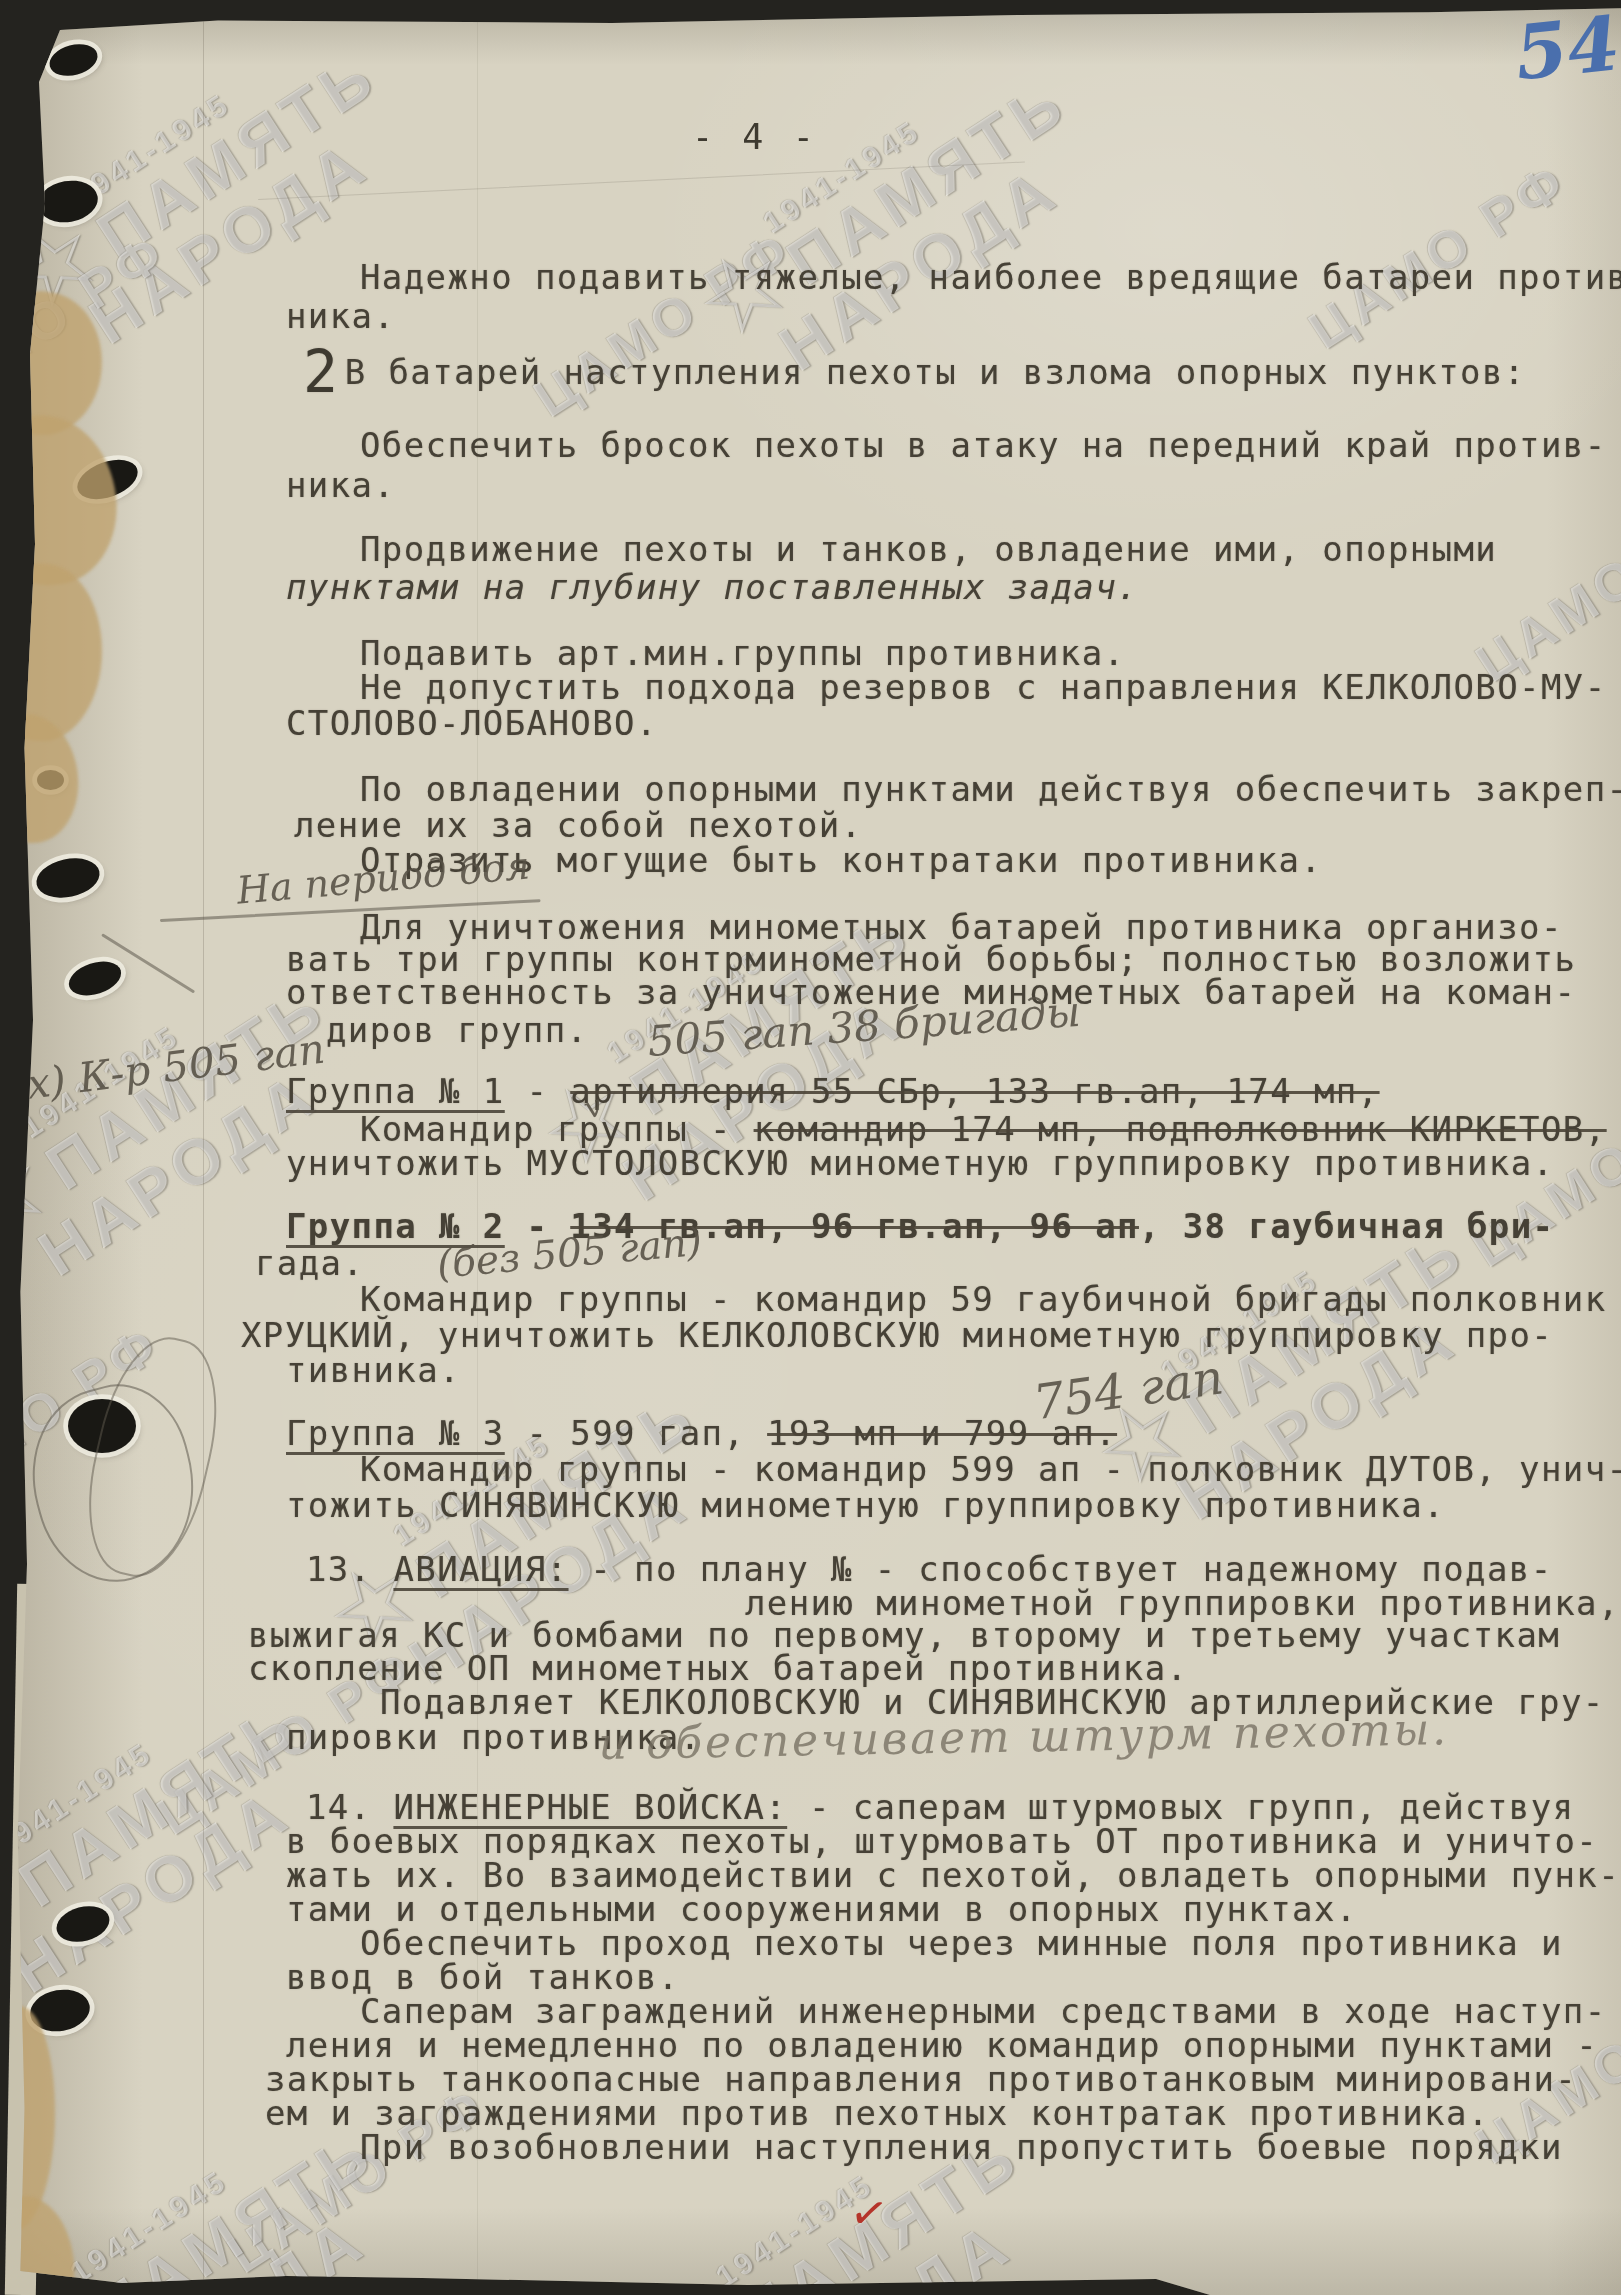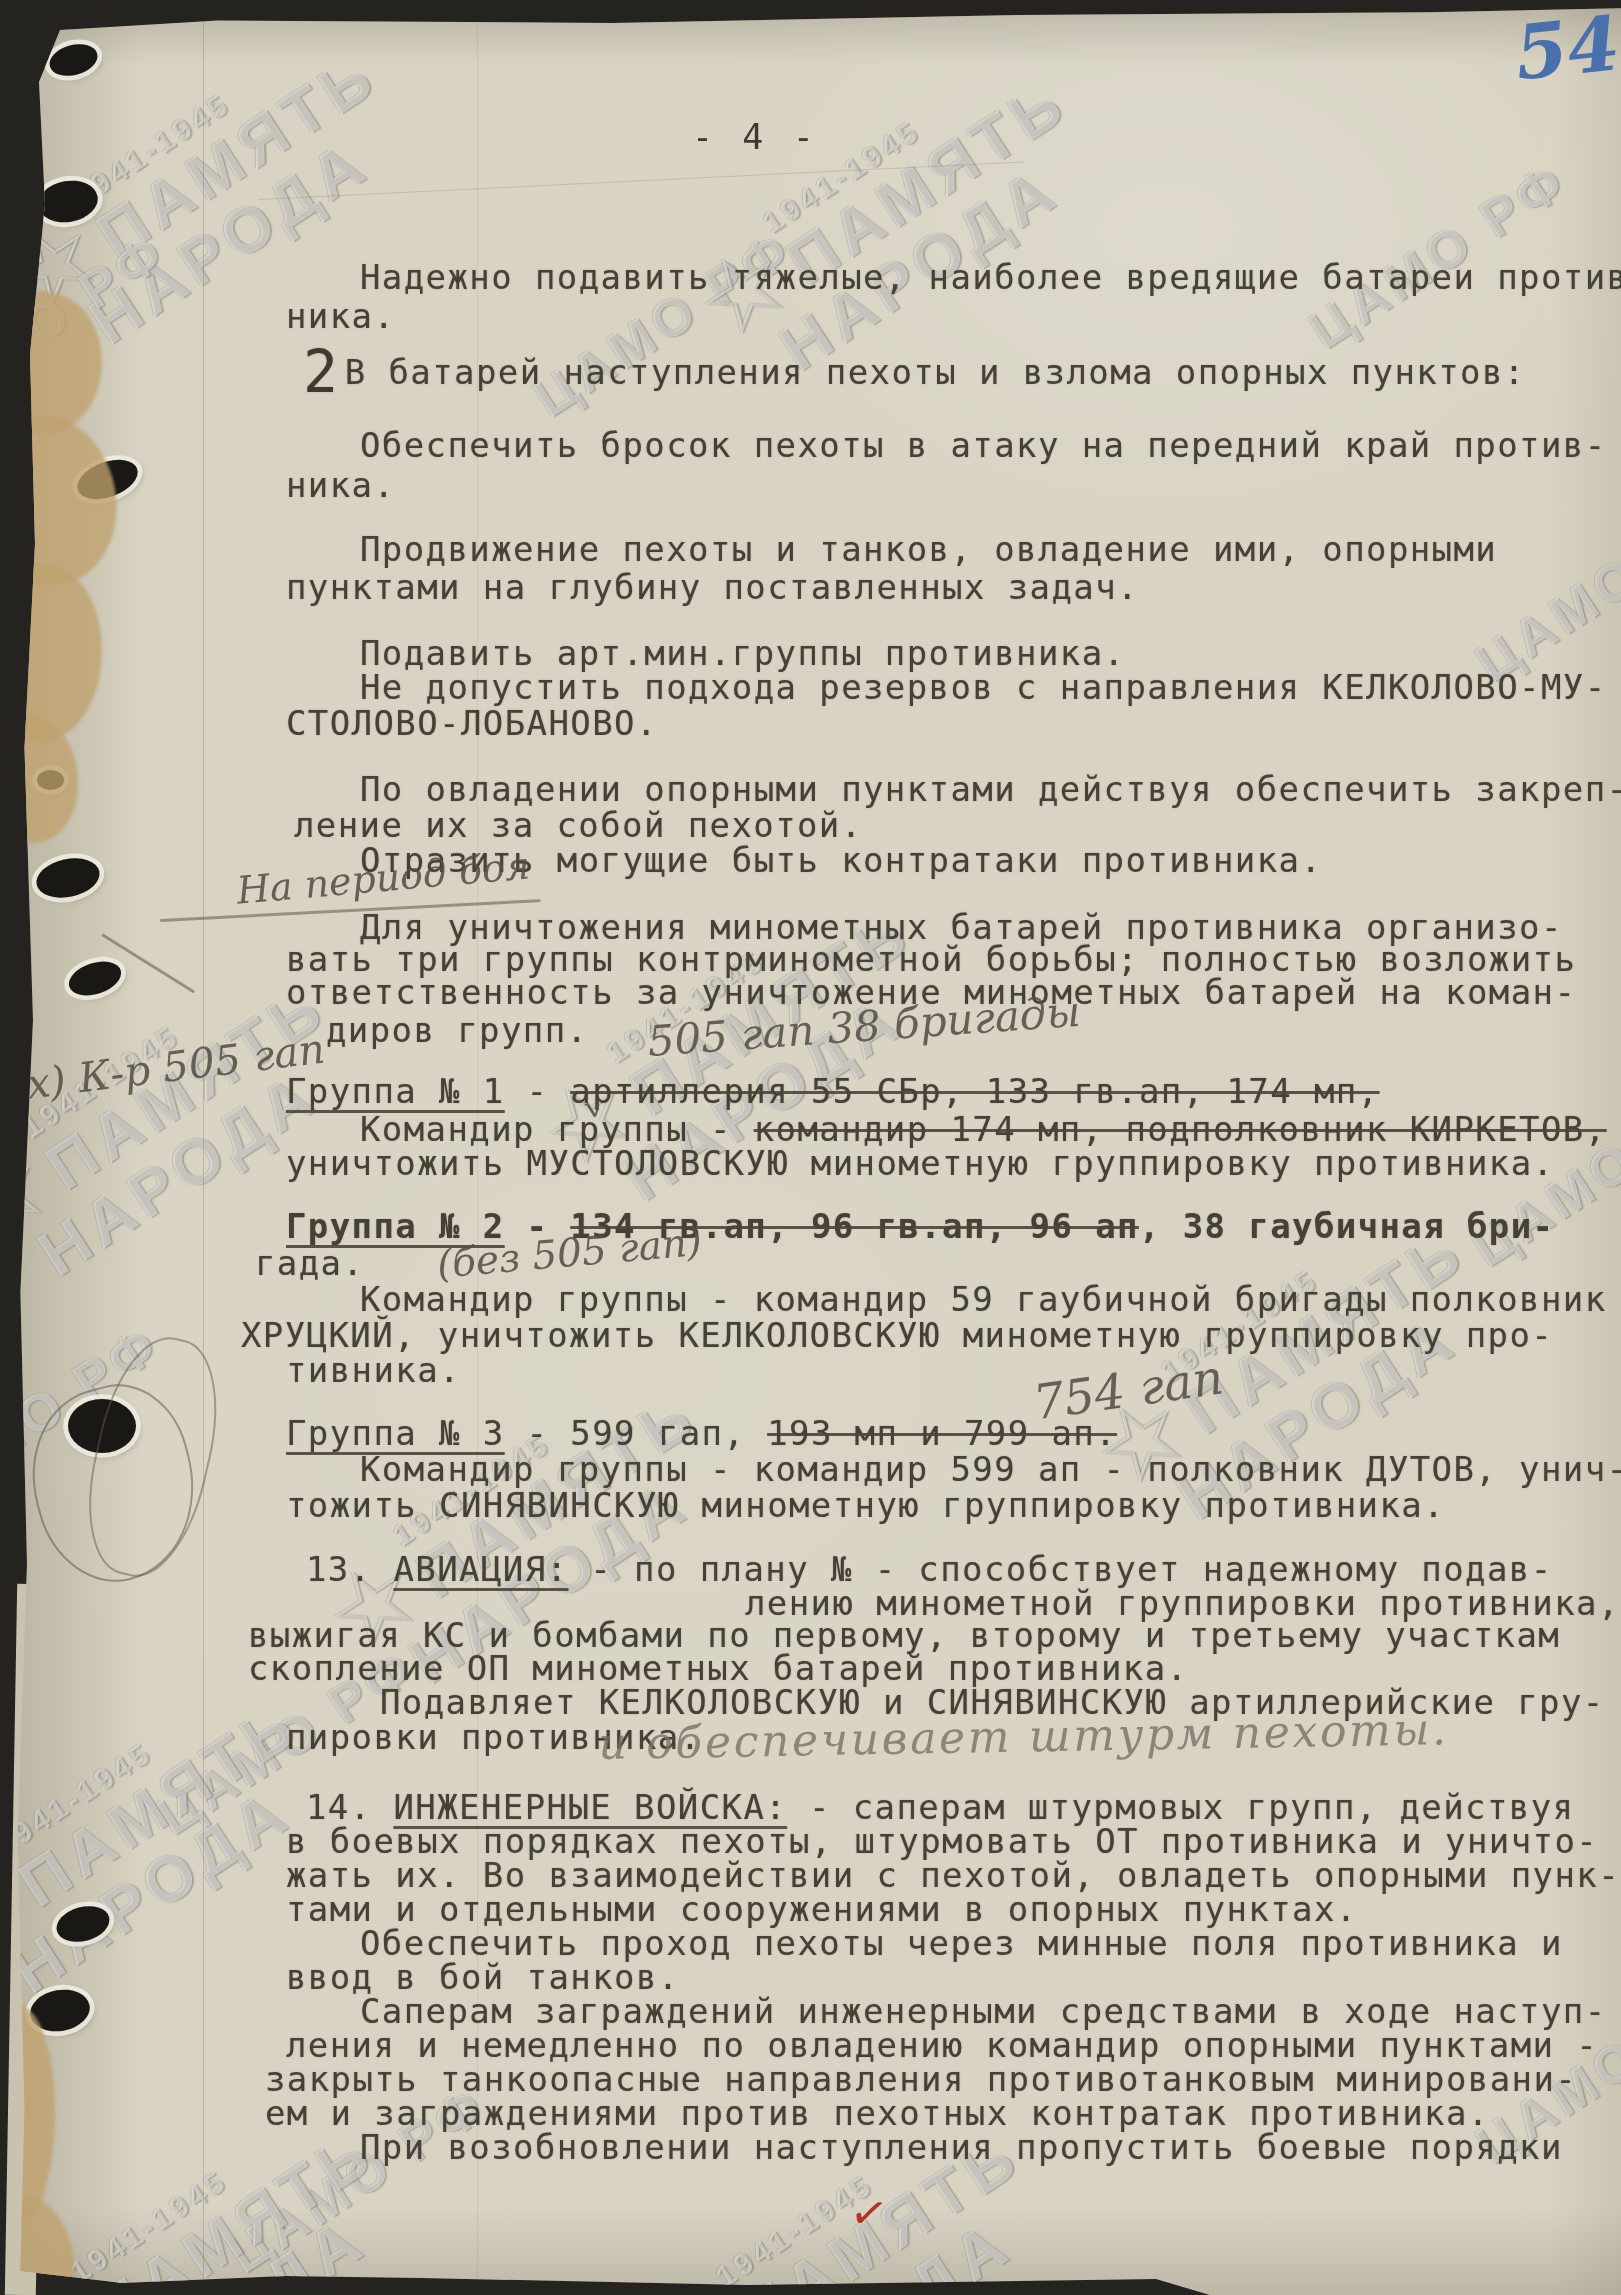--- a/index.html
+++ b/index.html
@@ -188,21 +188,21 @@
         <div class="pline" style="left: 258px; top: 199px; width: 768px; height: 1.4px; background: rgba(90, 85, 70, 0.18); transform: rotate(-2.8deg);"></div>
       </div>
     <div class="header-typed">- 4 -</div>
     <div id="typed-layer">
         <div class="typed-line" style="left: 360px; top: 260px;"><span>Надежно подавить тяжелые, наиболее вредящие батареи против-</span></div>
         <div class="typed-line" style="left: 286px; top: 299px;"><span>ника.</span></div>
         <div class="typed-line" style="left: 303px; top: 355px;"><span class="fx-big">2</span><span>В батарей наступления пехоты и взлома опорных пунктов:</span></div>
         <div class="typed-line" style="left: 360px; top: 428px;"><span>Обеспечить бросок пехоты в атаку на передний край против-</span></div>
         <div class="typed-line" style="left: 286px; top: 468px;"><span>ника.</span></div>
         <div class="typed-line" style="left: 360px; top: 532px;"><span>Продвижение пехоты и танков, овладение ими, опорными</span></div>
-        <div class="typed-line" style="left: 286px; top: 570px;"><span>пунктами на глубину поставленных задач.</span></div>
+        <div class="typed-line" style="left: 286px; top: 570px; font-style: italic;"><span>пунктами на глубину поставленных задач.</span></div>
         <div class="typed-line" style="left: 360px; top: 636px;"><span>Подавить арт.мин.группы противника.</span></div>
         <div class="typed-line" style="left: 360px; top: 670px;"><span>Не допустить подхода резервов с направления КЕЛКОЛОВО-МУ-</span></div>
         <div class="typed-line" style="left: 286px; top: 706px;"><span>СТОЛОВО-ЛОБАНОВО.</span></div>
         <div class="typed-line" style="left: 360px; top: 772px;"><span>По овладении опорными пунктами действуя обеспечить закреп-</span></div>
         <div class="typed-line" style="left: 286px; top: 808px; margin-left: 8px;"><span>ление их за собой пехотой.</span></div>
         <div class="typed-line" style="left: 360px; top: 843px;"><span>Отразить могущие быть контратаки противника.</span></div>
         <div class="typed-line" style="left: 360px; top: 910px;"><span>Для уничтожения минометных батарей противника организо-</span></div>
         <div class="typed-line" style="left: 286px; top: 942px;"><span>вать три группы контрминометной борьбы; полностью возложить</span></div>
         <div class="typed-line" style="left: 286px; top: 975px;"><span>ответственность за уничтожение минометных батарей на коман-</span></div>
         <div class="typed-line" style="left: 286px; top: 1013px; margin-left: 40px;"><span>диров групп.</span></div>

